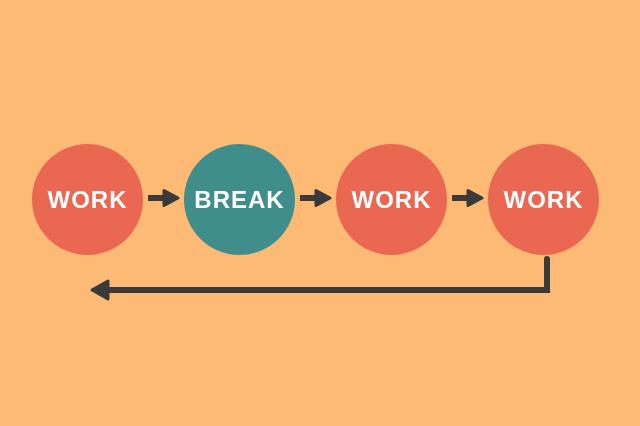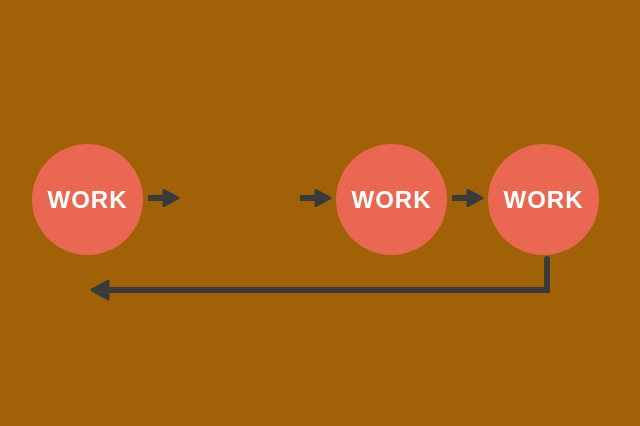--- a/index.html
+++ b/index.html
@@ -40,26 +40,29 @@
     left: 0;
     top: 0;
     width: 640px;
     height: 426px;
     pointer-events: none;
   }
 </style>
 </head>
 <body>
 
-<div class="canvas" style="background-color: #a16207;">
+<div class="canvas" style="background-color: #fdba74;">
 
   <div class="node node-1" style="background-color: rgb(234, 104, 82);">
     <span class="node-label">WORK</span>
   </div>
 
+  <div class="node node-2" style="background-color: rgb(63, 142, 139);">
+    <span class="node-label">BREAK</span>
+  </div>
 
   <div class="node node-3" style="background-color: rgb(234, 104, 82);">
     <span class="node-label">WORK</span>
   </div>
 
   <div class="node node-4" style="background-color: rgb(234, 104, 82);">
     <span class="node-label">WORK</span>
   </div>
 
   <svg class="arrow-layer" viewBox="0 0 640 426" style="color: rgb(58, 58, 58);">

